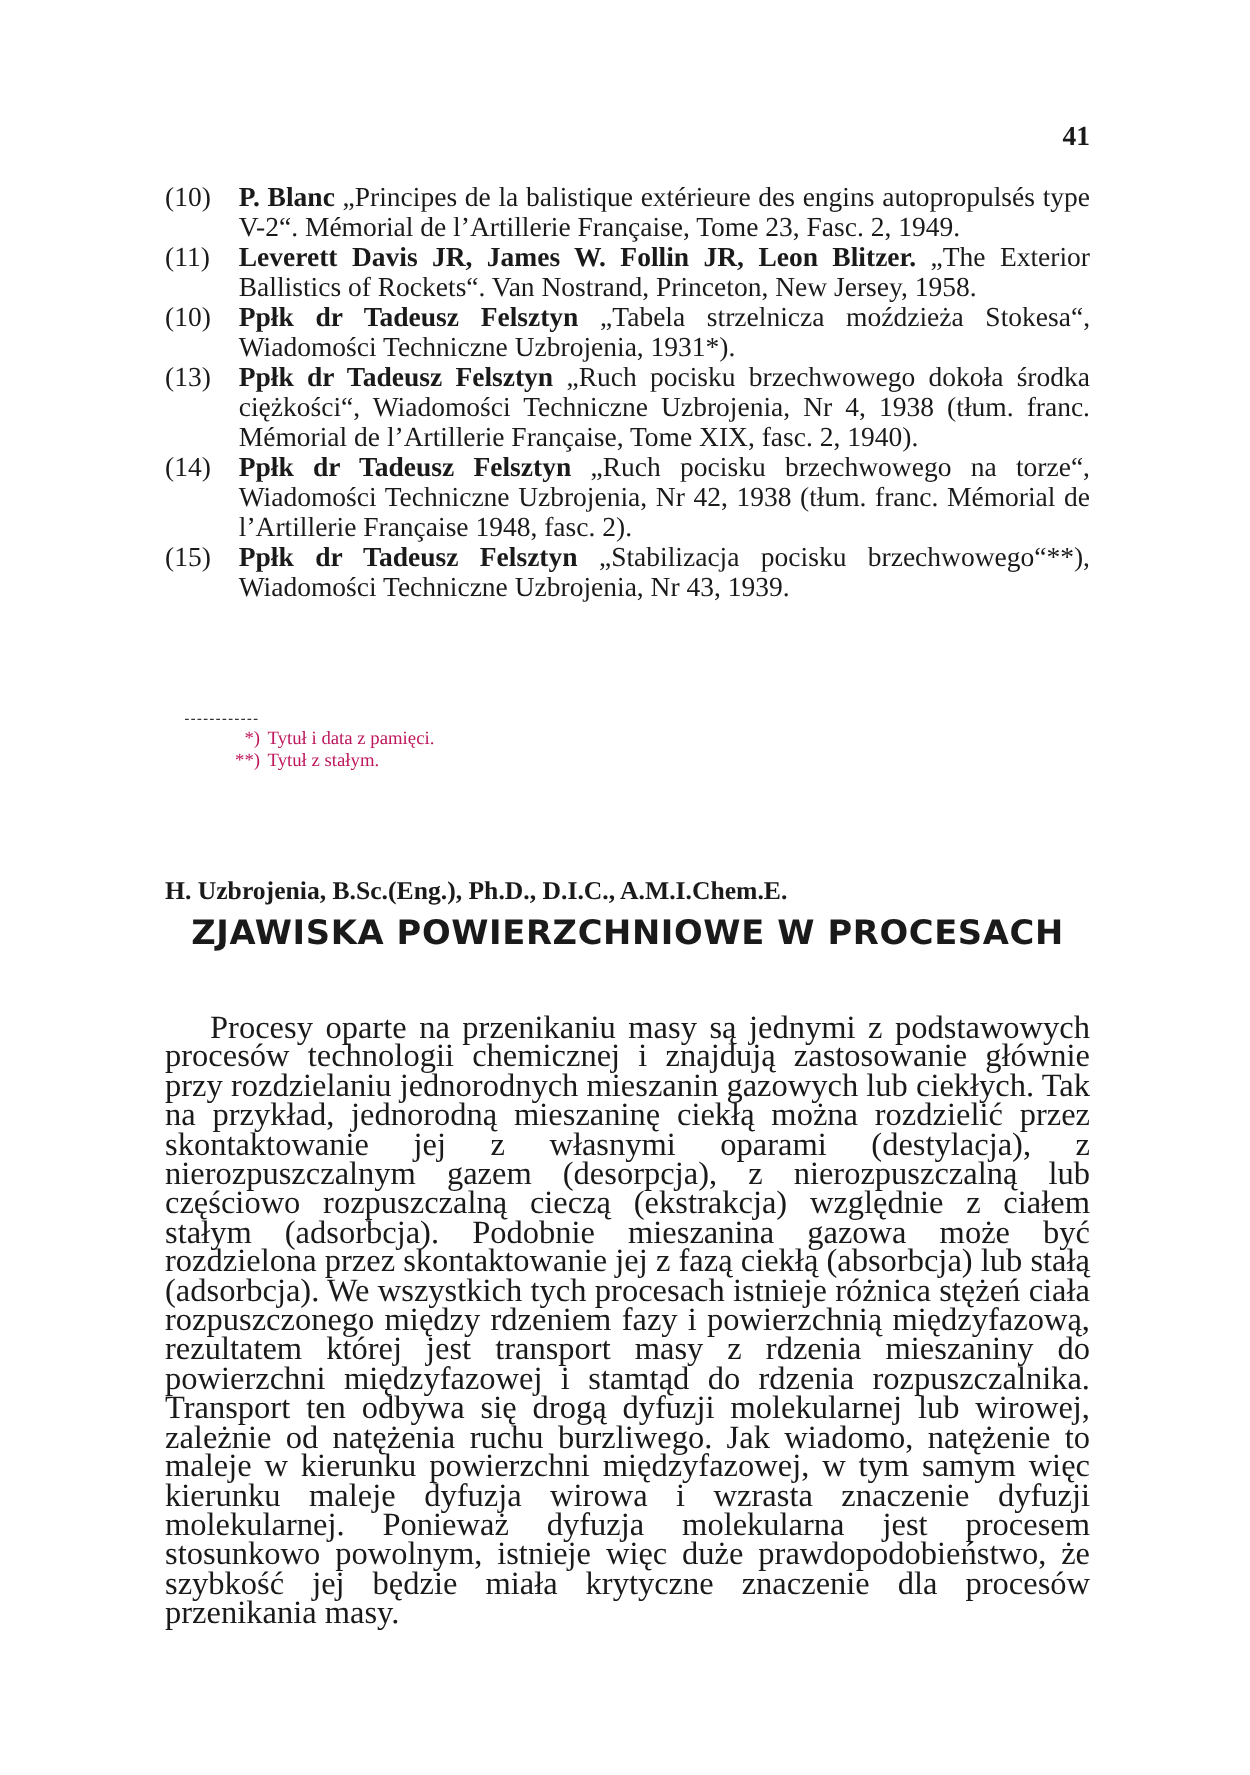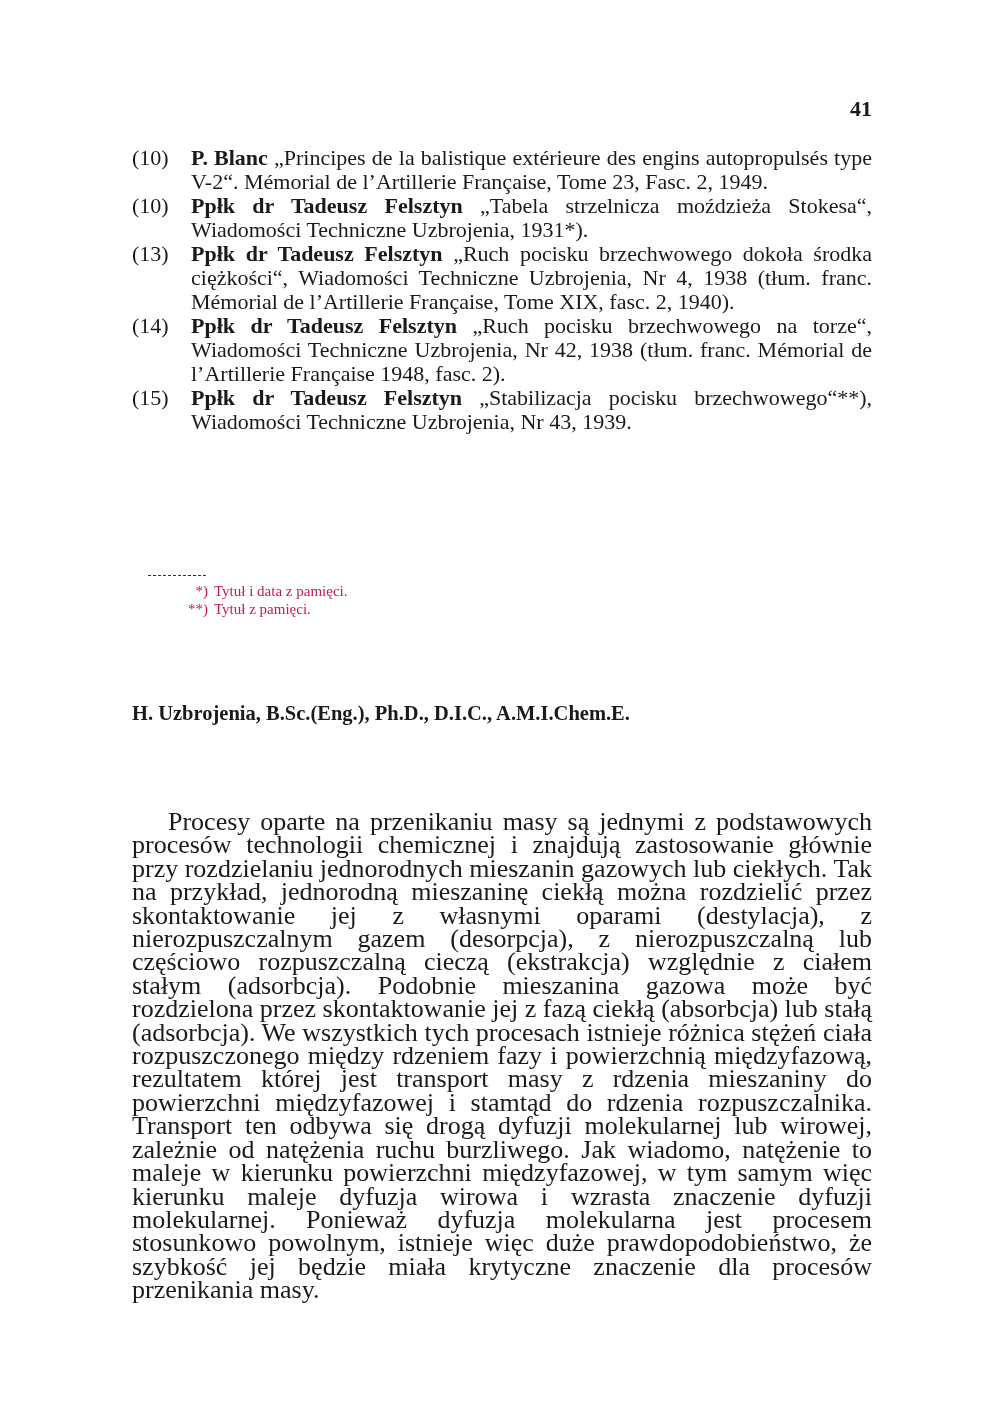--- a/index.html
+++ b/index.html
@@ -100,20 +100,24 @@
 <body>
 
 <div class="page-number">41</div>
 
 <div class="refs">
   <div class="ref">
     <span class="num">(10)</span>
     <span class="author">P. Blanc</span><span> „Principes de la balistique extérieure des engins auto­propulsés type V-2“. Mémorial de l’Artillerie Française, Tome 23, Fasc. 2, 1949.</span>
   </div>
   <div class="ref">
+    <span class="num">(11)</span>
+    <span class="author">Leverett Davis JR, James W. Follin JR, Leon Blitzer.</span><span> „The Ex­terior Ballistics of Rockets“. Van Nostrand, Princeton, New Jersey, 1958.</span>
+  </div>
+  <div class="ref">
     <span class="num">(10)</span>
     <span class="author">Ppłk dr Tadeusz Felsztyn</span><span> „Tabela strzelnicza moździeża Stokesa“, Wiadomości Techniczne Uzbrojenia, 1931*).</span>
   </div>
   <div class="ref">
     <span class="num">(13)</span>
     <span class="author">Ppłk dr Tadeusz Felsztyn</span><span> „Ruch pocisku brzechwowego dokoła środka ciężkości“, Wiadomości Techniczne Uzbrojenia, Nr 4, 1938 (tłum. franc. Mémorial de l’Artillerie Française, Tome XIX, fasc. 2, 1940).</span>
   </div>
   <div class="ref">
     <span class="num">(14)</span>
     <span class="author">Ppłk dr Tadeusz Felsztyn</span><span> „Ruch pocisku brzechwowego na torze“, Wiadomości Techniczne Uzbrojenia, Nr 42, 1938 (tłum. franc. Mémorial de l’Artillerie Française 1948, fasc. 2).</span>
@@ -124,22 +128,23 @@
   </div>
 </div>
 
 <div class="footnote-rule"></div>
 
 <div class="footnotes">
   <div class="footnote">
     <span class="mark">*)</span><span>Tytuł i data z pamięci.</span>
   </div>
   <div class="footnote">
-    <span class="mark">**)</span><span>Tytuł z pamięci.</span>
+    <span class="mark">**)</span><span>Tytuł z stałym.</span>
   </div>
 </div>
 
 <div class="article-author">H. Uzbrojenia, B.Sc.(Eng.), Ph.D., D.I.C., A.M.I.Chem.E.</div>
 
 <div class="article-title">
+  <div>ZJAWISKA POWIERZCHNIOWE W PROCESACH</div>
 </div>
 
 <div class="article-body">Procesy oparte na przenikaniu masy są jednymi z podstawowych procesów technologii chemicznej i znajdują zastosowanie głównie przy rozdzielaniu jednorodnych mieszanin gazowych lub ciekłych. Tak na przykład, jednorodną mieszaninę ciekłą można rozdzielić przez skon­taktowanie jej z własnymi oparami (destylacja), z nierozpuszczalnym gazem (desorpcja), z nierozpuszczalną lub częściowo rozpuszczalną cieczą (ekstrakcja) względnie z ciałem stałym (adsorbcja). Podobnie mieszanina gazowa może być rozdzielona przez skontaktowanie jej z fazą ciekłą (absorbcja) lub stałą (adsorbcja). We wszystkich tych procesach istnieje różnica stężeń ciała rozpuszczonego między rdze­niem fazy i powierzchnią międzyfazową, rezultatem której jest transport masy z rdzenia mieszaniny do powierzchni międzyfazowej i stamtąd do rdzenia rozpuszczalnika. Transport ten odbywa się drogą dyfuzji molekularnej lub wirowej, zależnie od natężenia ruchu burzli­wego. Jak wiadomo, natężenie to maleje w kierunku powierzchni mię­dzyfazowej, w tym samym więc kierunku maleje dyfuzja wirowa i wzra­sta znaczenie dyfuzji molekularnej. Ponieważ dyfuzja molekularna jest procesem stosunkowo powolnym, istnieje więc duże prawdopodobień­stwo, że szybkość jej będzie miała krytyczne znaczenie dla procesów przenikania masy.</div>
 
 </body></html>

